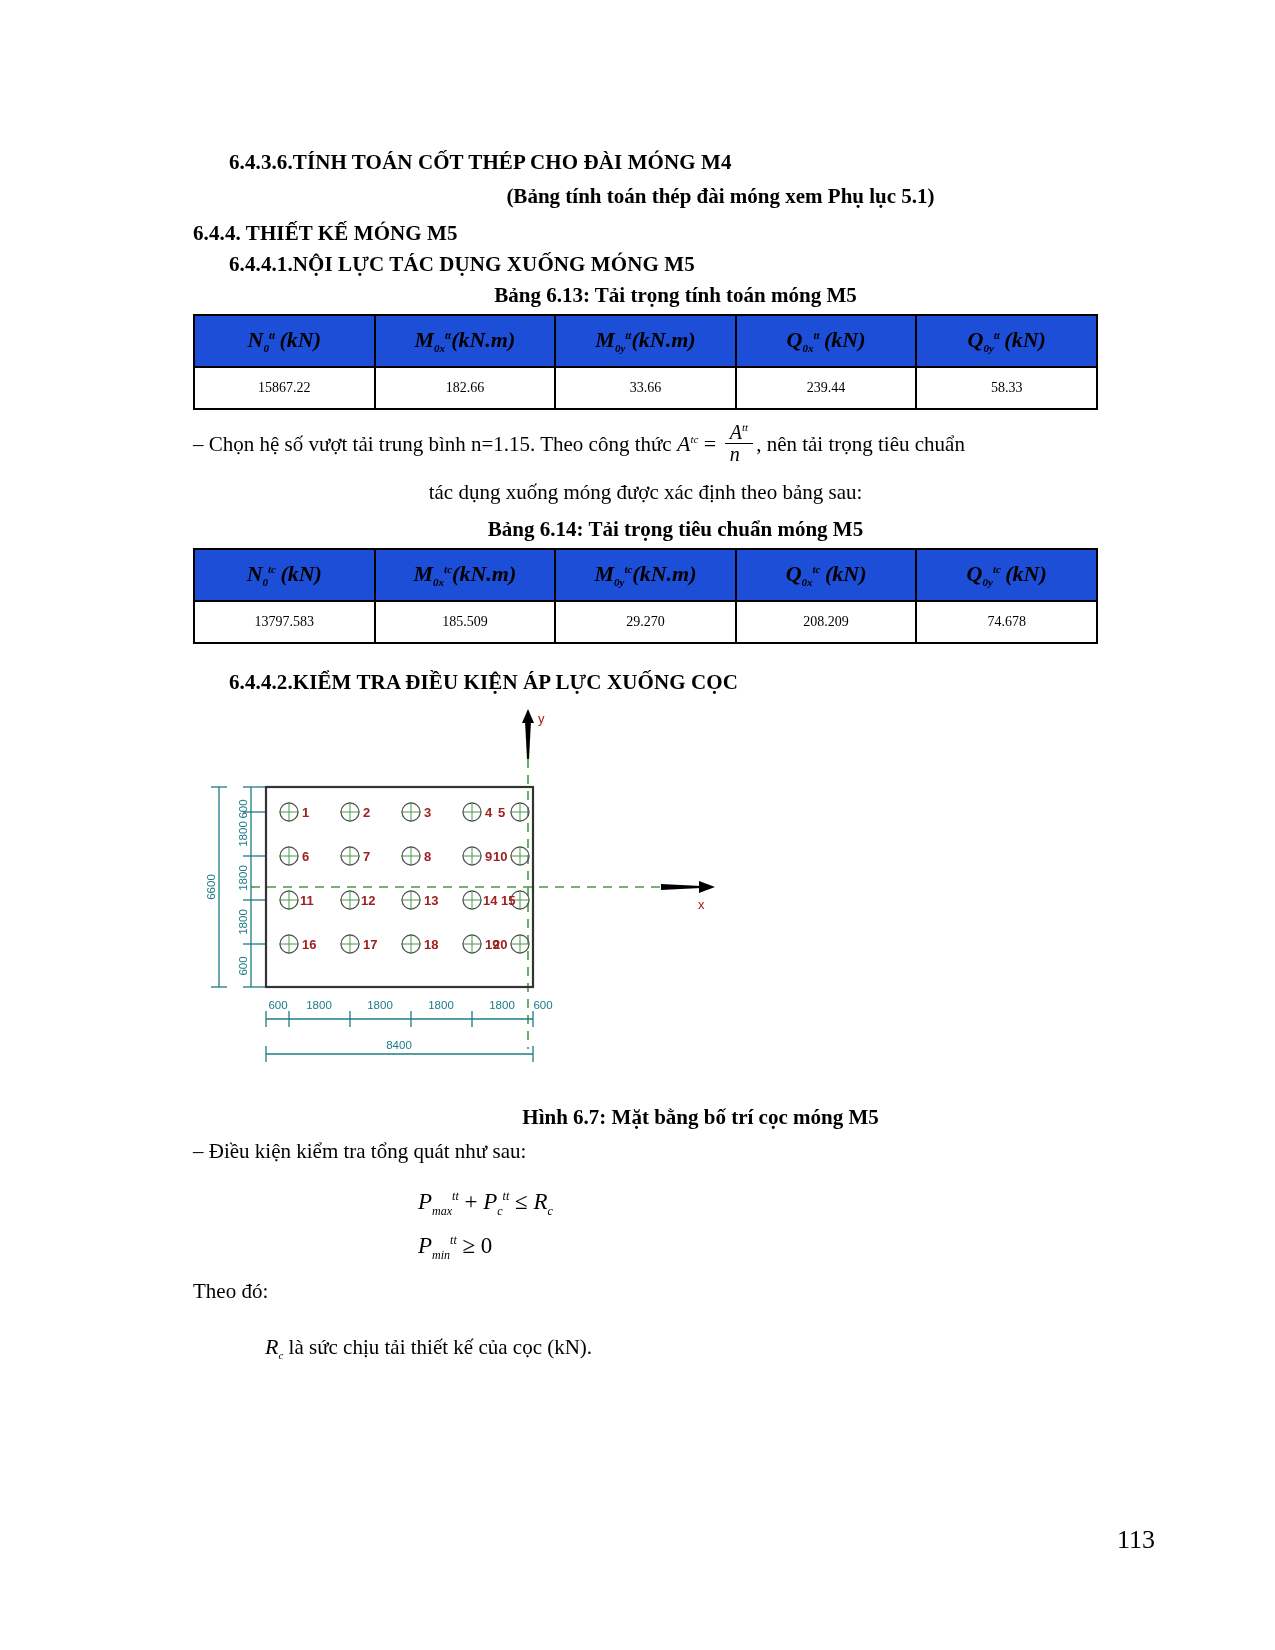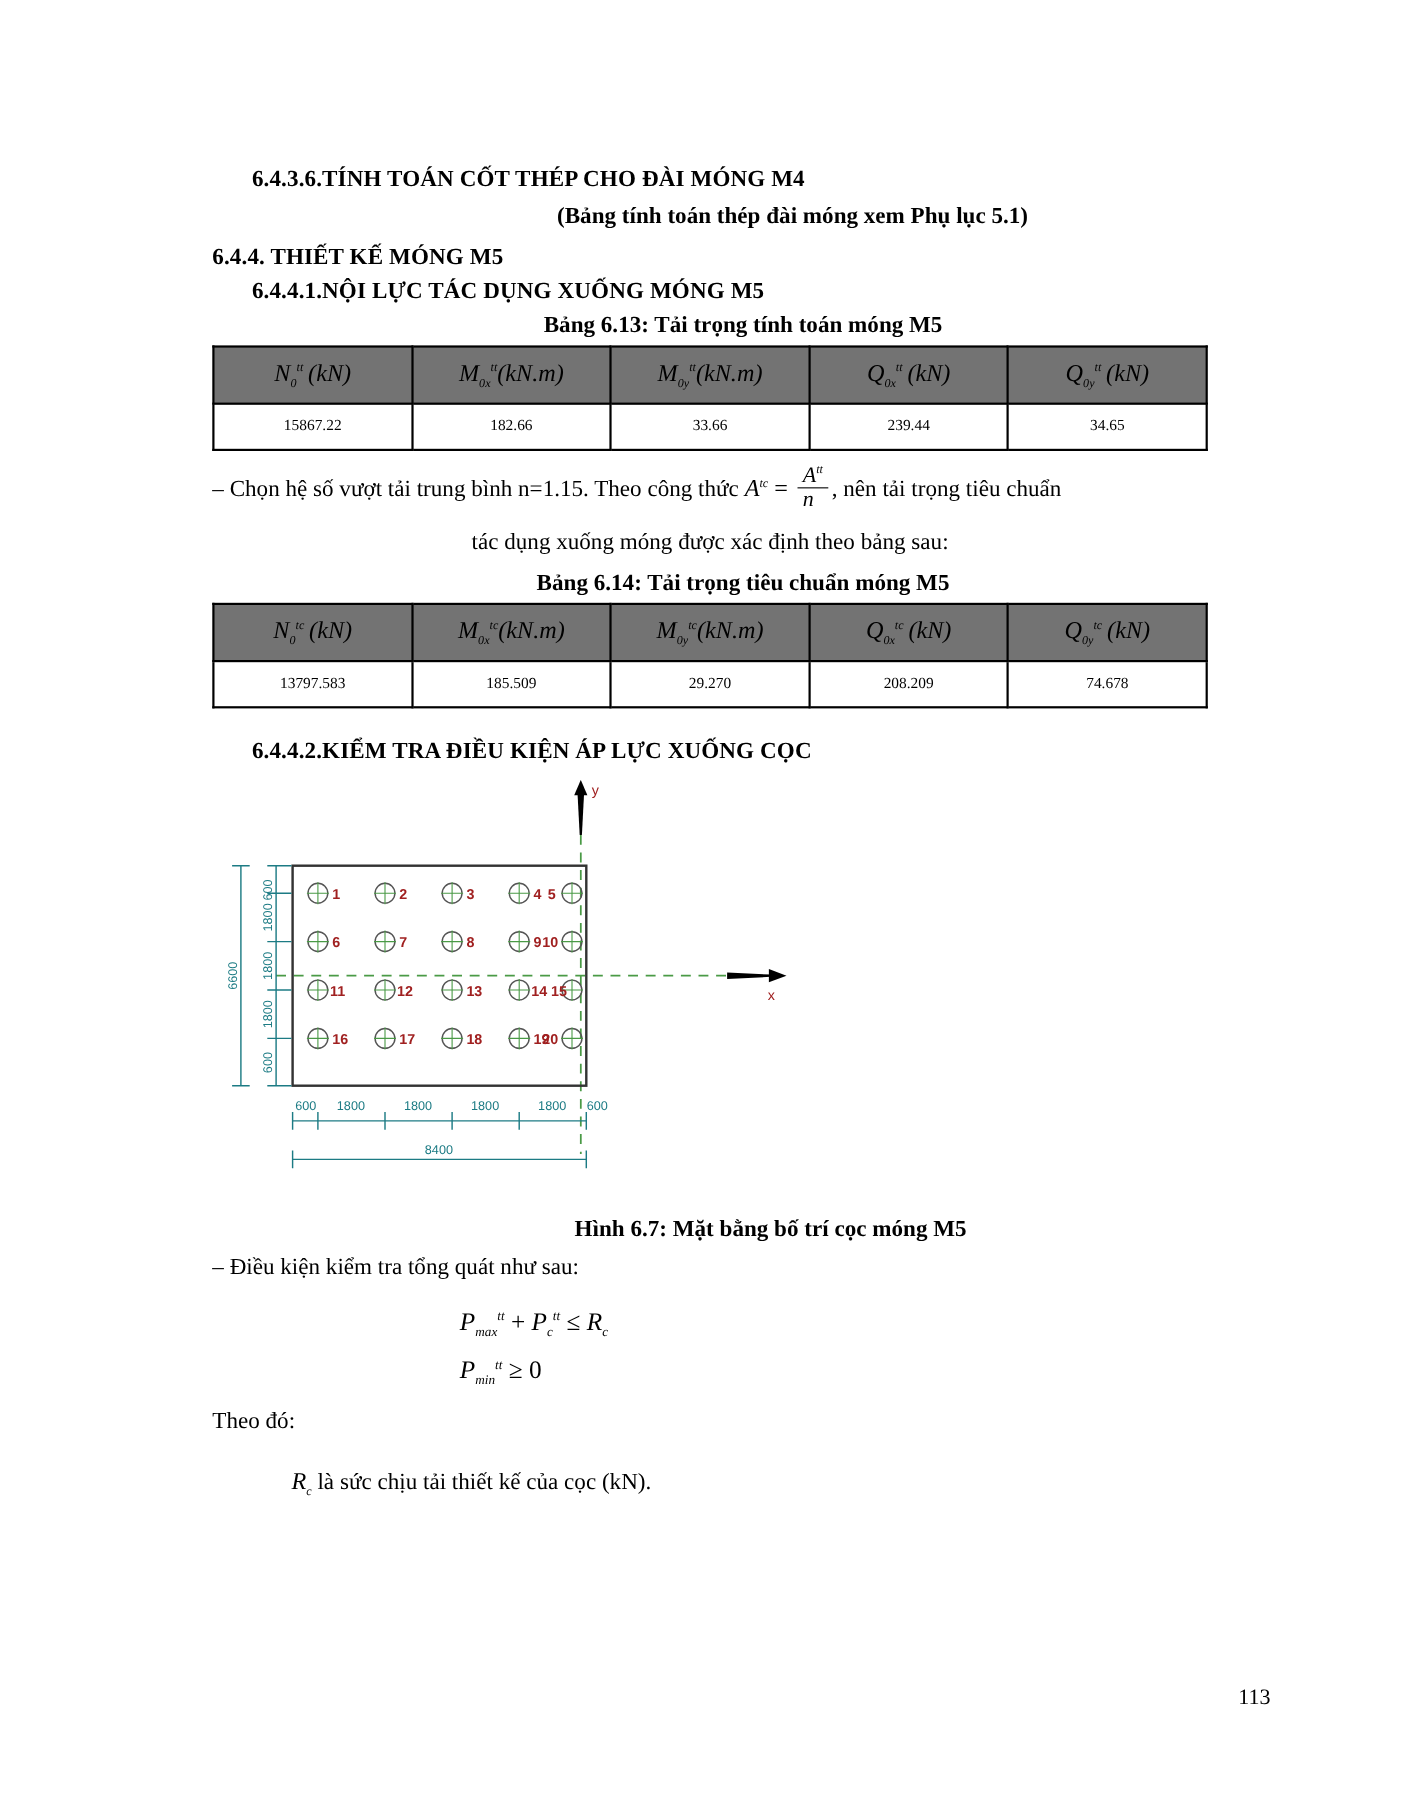--- a/index.html
+++ b/index.html
@@ -59,23 +59,23 @@
     margin: 0 0 6px 0;
   }
   table.load-table td, table.load-table th {
     border: 2px solid #000;
     text-align: center;
     vertical-align: middle;
     font-size: 20px;
     padding: 0;
   }
   table.load-table thead th {
-    background: #737373;
+    background: #1d4ed8;
     height: 50px;
-    font-weight: normal;
+    font-weight: bold;
     font-family: "Liberation Serif", serif;
   }
   table.load-table tbody td {
     height: 40px;
     font-size: 14px;
   }
   .sym {
     font-family: "Liberation Serif", serif;
     font-style: italic;
     font-size: 22px;
@@ -125,21 +125,21 @@
     width: 905px;
     height: 400px;
     margin: 14px 0 0 0;
   }
   .figure svg { display: block; }
 
   .pagenum {
     position: absolute;
     right: 120px;
     bottom: 95px;
-    font-size: 20px;
+    font-size: 26px;
   }
 </style>
 </head>
 <body>
 
 <div class="page">
   <div class="content">
 
     <div class="h-sub indent1">6.4.3.6.TÍNH TOÁN CỐT THÉP CHO ĐÀI MÓNG M4</div>
     <div class="para center bold" style="padding-left:150px;">(Bảng tính toán thép đài móng xem Phụ lục 5.1)</div>
@@ -167,21 +167,21 @@
             <span class="sym"><span>Q</span><sub>0y</sub><sup>tt</sup> <span class="unit">(kN)</span></span>
           </th>
         </tr>
       </thead>
       <tbody>
         <tr>
           <td>15867.22</td>
           <td>182.66</td>
           <td>33.66</td>
           <td>239.44</td>
-          <td>34.65</td>
+          <td>58.33</td>
         </tr>
       </tbody>
     </table>
 
     <div class="para" style="line-height:2.0; margin-top:12px;">
       <span>– Chọn hệ số vượt tải trung bình n=1.15. Theo công thức</span>
       <span class="sym">
         <span>A</span><sup>tc</sup>
         <span style="font-style:normal">=</span>
       </span>

